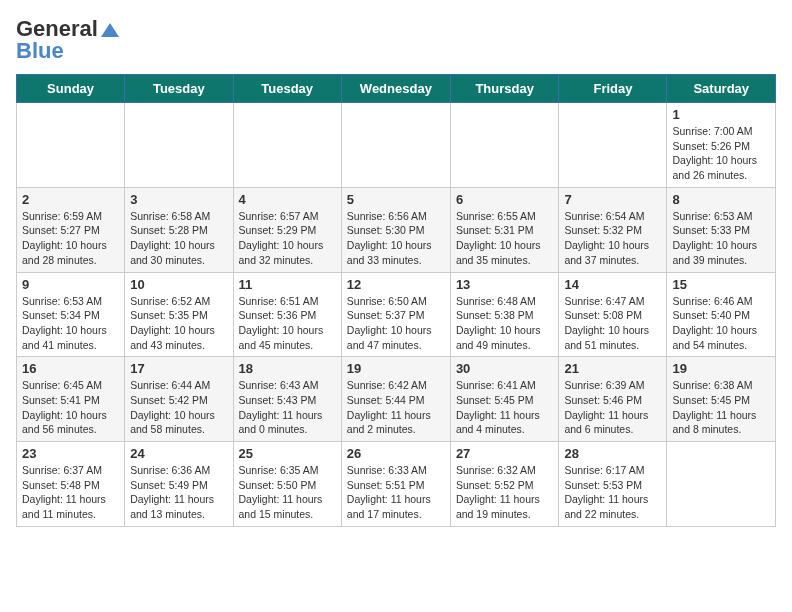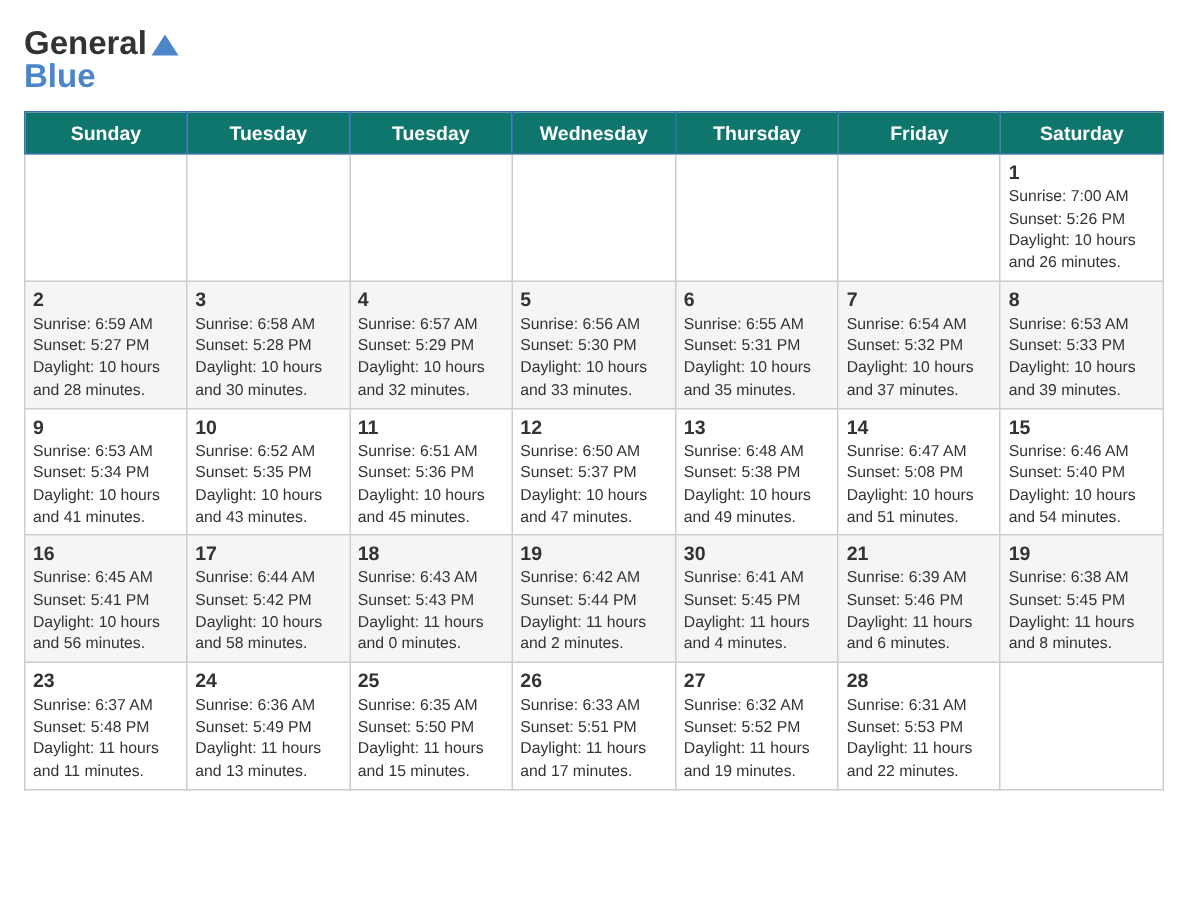--- a/index.html
+++ b/index.html
@@ -271,20 +271,20 @@
 Daylight: 11 hours and 17 minutes.</div>
         </td>
         <td>
           <span class="day-num">27</span>
           <div class="day-info">Sunrise: 6:32 AM
 Sunset: 5:52 PM
 Daylight: 11 hours and 19 minutes.</div>
         </td>
         <td>
           <span class="day-num">28</span>
-          <div class="day-info">Sunrise: 6:31 AM
+          <div class="day-info">Sunrise: 6:17 AM
 Sunset: 5:53 PM
 Daylight: 11 hours and 22 minutes.</div>
         </td>
         <td></td>
       </tr>
     </tbody>
 </table>
 
 </body></html>

